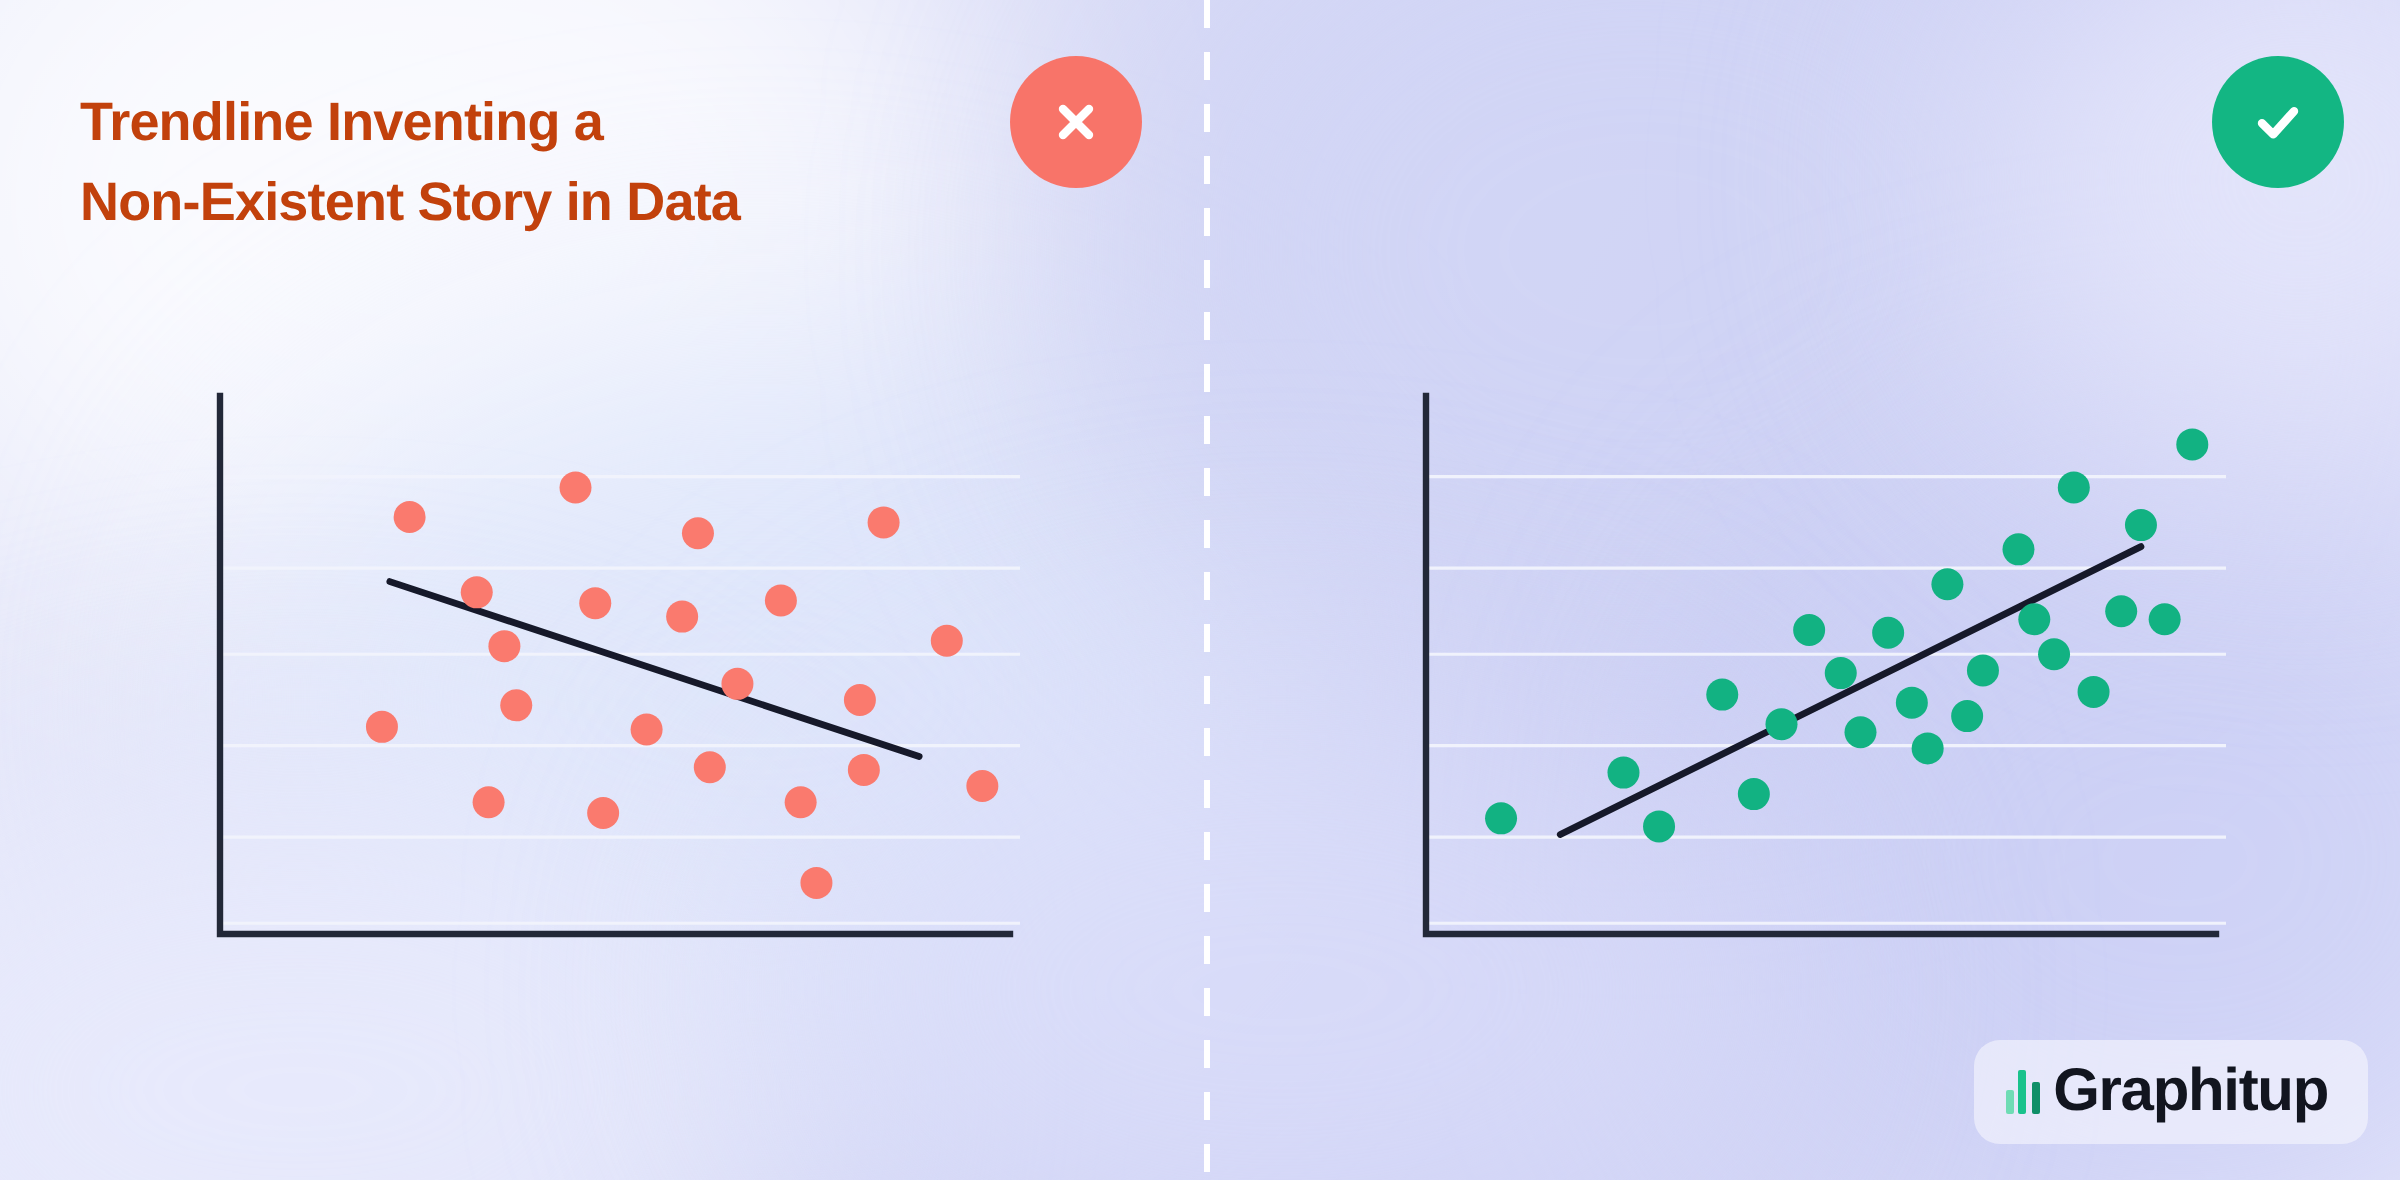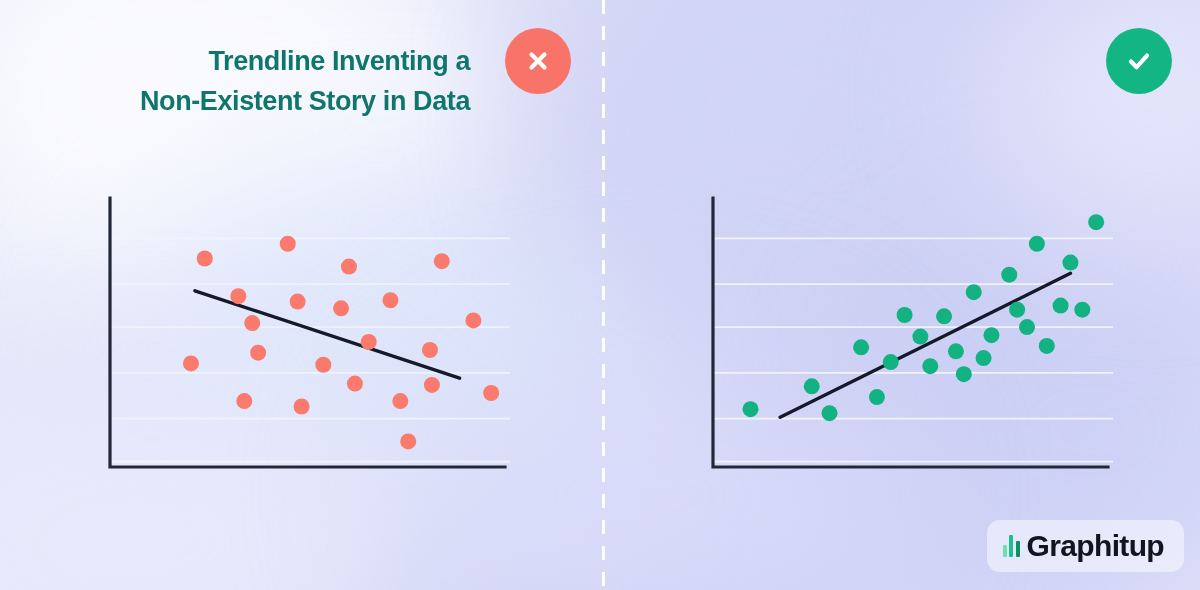--- a/index.html
+++ b/index.html
@@ -42,23 +42,23 @@
   
   .panel { position:absolute; top:0; height:590px; z-index:4; }
   #panel-left  { left:0;    width:602px; }
   #panel-right { left:603px; width:597px; }
 
   .panel-title {
     position:absolute;
     font-size:27px;
     font-weight:700;
     line-height:1.48;
-    color:#0f766e;
+    color:#c2410c;
     letter-spacing:-.015em;
-    text-align:right;
+    text-align:left;
     white-space:pre-line;
   }
   #title-left  { left:40px;  top:42px;  width:430px; }
   #title-right { left:100px; top:42px;  width:420px; }
 
   .badge {
     position:absolute;
     width:66px; height:66px;
     border-radius:50%;
     display:flex; align-items:center; justify-content:center;

